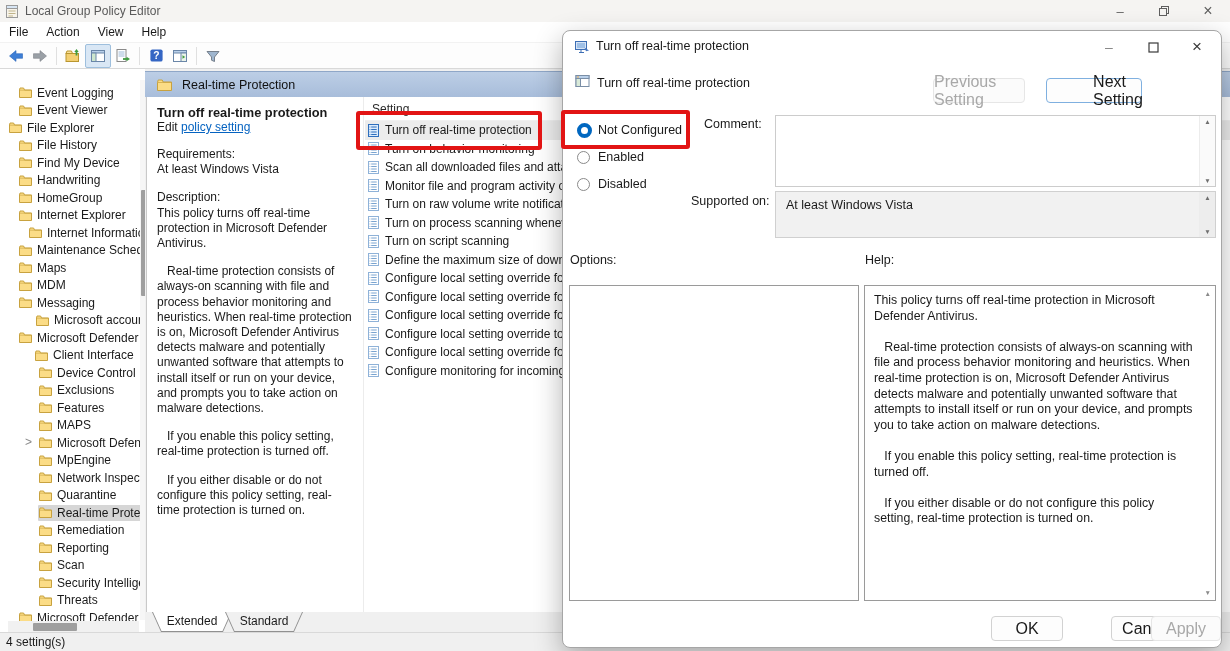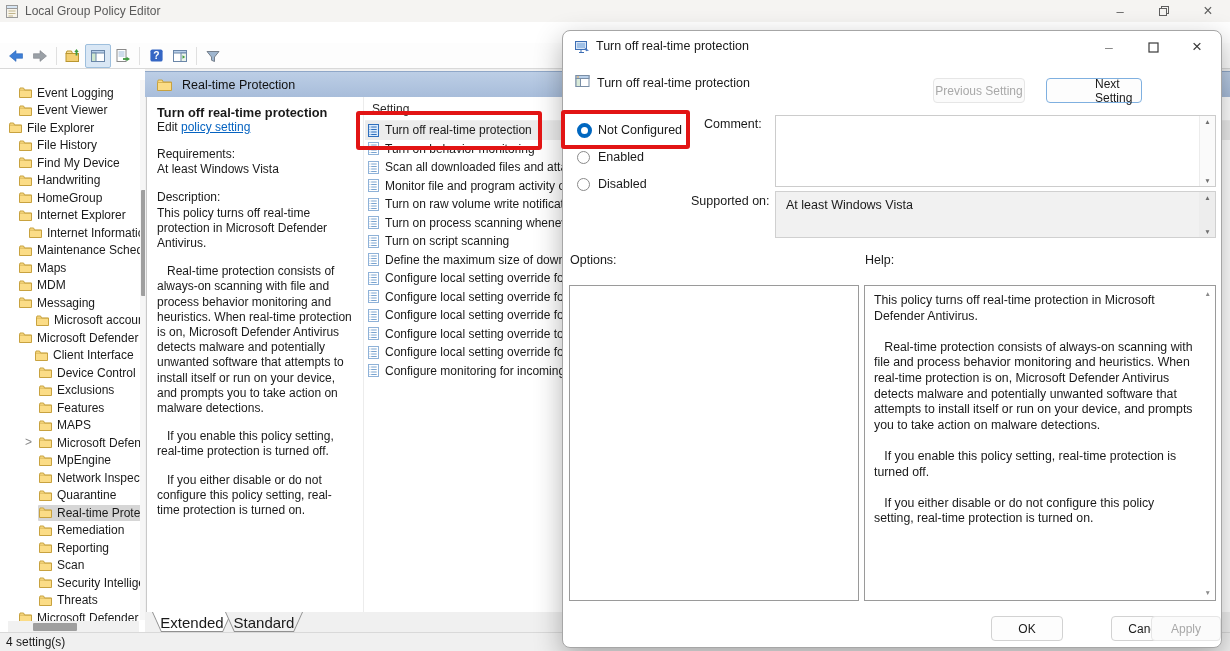--- a/index.html
+++ b/index.html
@@ -45,35 +45,35 @@
   .desc-edit a{color:#0563c1;text-decoration:underline;}
   .dp{white-space:pre-wrap;line-height:15.2px;margin-top:13px;}
   .listpane{position:absolute;left:218px;top:0;right:0;bottom:0;}
   .list-header{height:23px;border-bottom:1px solid #f0f0f0;display:flex;align-items:center;padding-left:7px;color:#2b2b2b;}
   .set-row{height:18.5px;display:flex;align-items:center;white-space:nowrap;overflow:hidden;padding-left:3px;}
   .set-row.sel{background:#ececec;}
   .set-row .picon{display:inline-flex;margin-right:6px;flex:0 0 auto;}
   .tabsrow{position:absolute;left:0;right:0;bottom:0;height:21px;background:#f0f0f0;display:flex;padding-left:7px;}
   .tab{position:relative;height:20px;margin-right:-7px;}
   .tab .shape{position:absolute;inset:0;background:#909090;clip-path:polygon(0 0,100% 0,calc(100% - 9px) 100%,9px 100%);}
-  .tab .shapein{position:absolute;left:1px;right:1px;top:0px;bottom:1px;clip-path:polygon(0 0,100% 0,calc(100% - 8.5px) 100%,8.5px 100%);display:flex;align-items:flex-start;justify-content:center;font-size:15px;padding-top:2px;box-sizing:border-box;}
+  .tab .shapein{position:absolute;left:1px;right:1px;top:0px;bottom:1px;clip-path:polygon(0 0,100% 0,calc(100% - 8.5px) 100%,8.5px 100%);display:flex;align-items:flex-start;justify-content:center;font-size:12px;padding-top:2px;box-sizing:border-box;}
   .tab.active .shapein{background:#fff;}
   .tab.inactive .shapein{background:#f0f0f0;}
   
   .statusbar{position:absolute;left:0;right:0;bottom:0;height:18px;background:#f0f0f0;border-top:1px solid #d9d9d9;display:flex;align-items:center;padding-left:6px;}
   
   .dlg{position:absolute;left:562px;top:30px;width:660px;height:618px;background:#fff;border:1px solid #a6a6a6;border-radius:8px;box-shadow:0 10px 28px rgba(0,0,0,.30);z-index:10;box-sizing:border-box;}
   .dlg-titlebar{position:absolute;left:0;top:0;right:0;height:32px;}
   .dlg-titlebar .dicon{position:absolute;left:11px;top:8px;display:inline-flex;}
   .dlg-titlebar .dttext{position:absolute;left:33px;top:8px;font-size:12.5px;color:#1a1a1a;}
   .dlg-controls{position:absolute;right:2px;top:0;height:32px;display:flex;}
   .dcbtn{width:44px;height:32px;display:flex;align-items:center;justify-content:center;color:#3a3a3a;font-size:14px;}
   .dlg-header-icon{position:absolute;left:12px;top:43px;display:inline-flex;}
   .dlg-header-title{position:absolute;left:34px;top:45px;font-size:12.5px;}
-  .btn{display:flex;align-items:center;justify-content:center;border-radius:4px;font-size:12px;box-sizing:border-box;background:#fdfdfd;border:1px solid #d2d2d2;color:#1a1a1a;}
+  .btn{display:flex;align-items:center;justify-content:center;border-radius:4px;font-size:16px;box-sizing:border-box;background:#fdfdfd;border:1px solid #d2d2d2;color:#1a1a1a;}
   .btn.disabled{color:#a8a8a8;background:#fbfbfb;border-color:#e6e6e6;}
   .btn.accent{border-color:#7fb0e0;padding-left:48px;}
   #prev-btn{position:absolute;left:370px;top:47px;width:92px;height:25px;}
   #next-btn{position:absolute;left:483px;top:47px;width:96px;height:25px;}
   .radio-row{position:absolute;left:14px;display:flex;align-items:center;height:20px;font-size:12.5px;}
   .rb{width:13px;height:13px;border-radius:50%;box-sizing:border-box;margin-right:8px;background:#fff;border:1px solid #8a8a8a;}
   .rb.on{border:4.5px solid #0067c0;width:15px;height:15px;margin-right:6px;}
   .dlg-label{position:absolute;font-size:12.5px;color:#1a1a1a;}
   .comment-box{position:absolute;left:212px;top:84px;width:441px;height:72px;border:1px solid #cccccc;box-sizing:border-box;background:#fff;}
   .supported-box{position:absolute;left:212px;top:160px;width:441px;height:47px;border:1px solid #d0d0d0;box-sizing:border-box;background:#f1f1f1;padding:6px 20px 0 10px;font-size:12.5px;}
@@ -112,20 +112,26 @@
       <span class="wcbtn">
         <svg width="12" height="12" viewBox="0 0 12 12">
             <rect x="3.5" y="1.5" width="7" height="7" fill="none" stroke="#5f5f5f"></rect>
             <rect x="1.5" y="3.5" width="7" height="7" fill="#f5f4f2" stroke="#5f5f5f"></rect>
           </svg>
       </span>
       <span class="wcbtn" style="font-size:16px;">×</span>
     </div>
   </div>
 
+  <div class="menubar" id="menu-bar">
+      <span class="menu-item">File</span>
+      <span class="menu-item">Action</span>
+      <span class="menu-item">View</span>
+      <span class="menu-item">Help</span>
+    </div>
 
   <div class="toolbar" id="toolbar">
       <span class="tbtn">
         <svg width="16" height="16" viewBox="0 0 16 16">
           <path d="M1.5 8 8 2.6v3.1h6.5v4.6H8v3.1z" fill="#3E7FD6" stroke="#2c66b8" stroke-width=".6"></path>
         </svg>
       </span>
       <span class="tbtn">
         <svg width="16" height="16" viewBox="0 0 16 16">
           <path d="M14.5 8 8 2.6v3.1H1.5v4.6H8v3.1z" fill="#9aa0a6" stroke="#7d8288" stroke-width=".6"></path>

